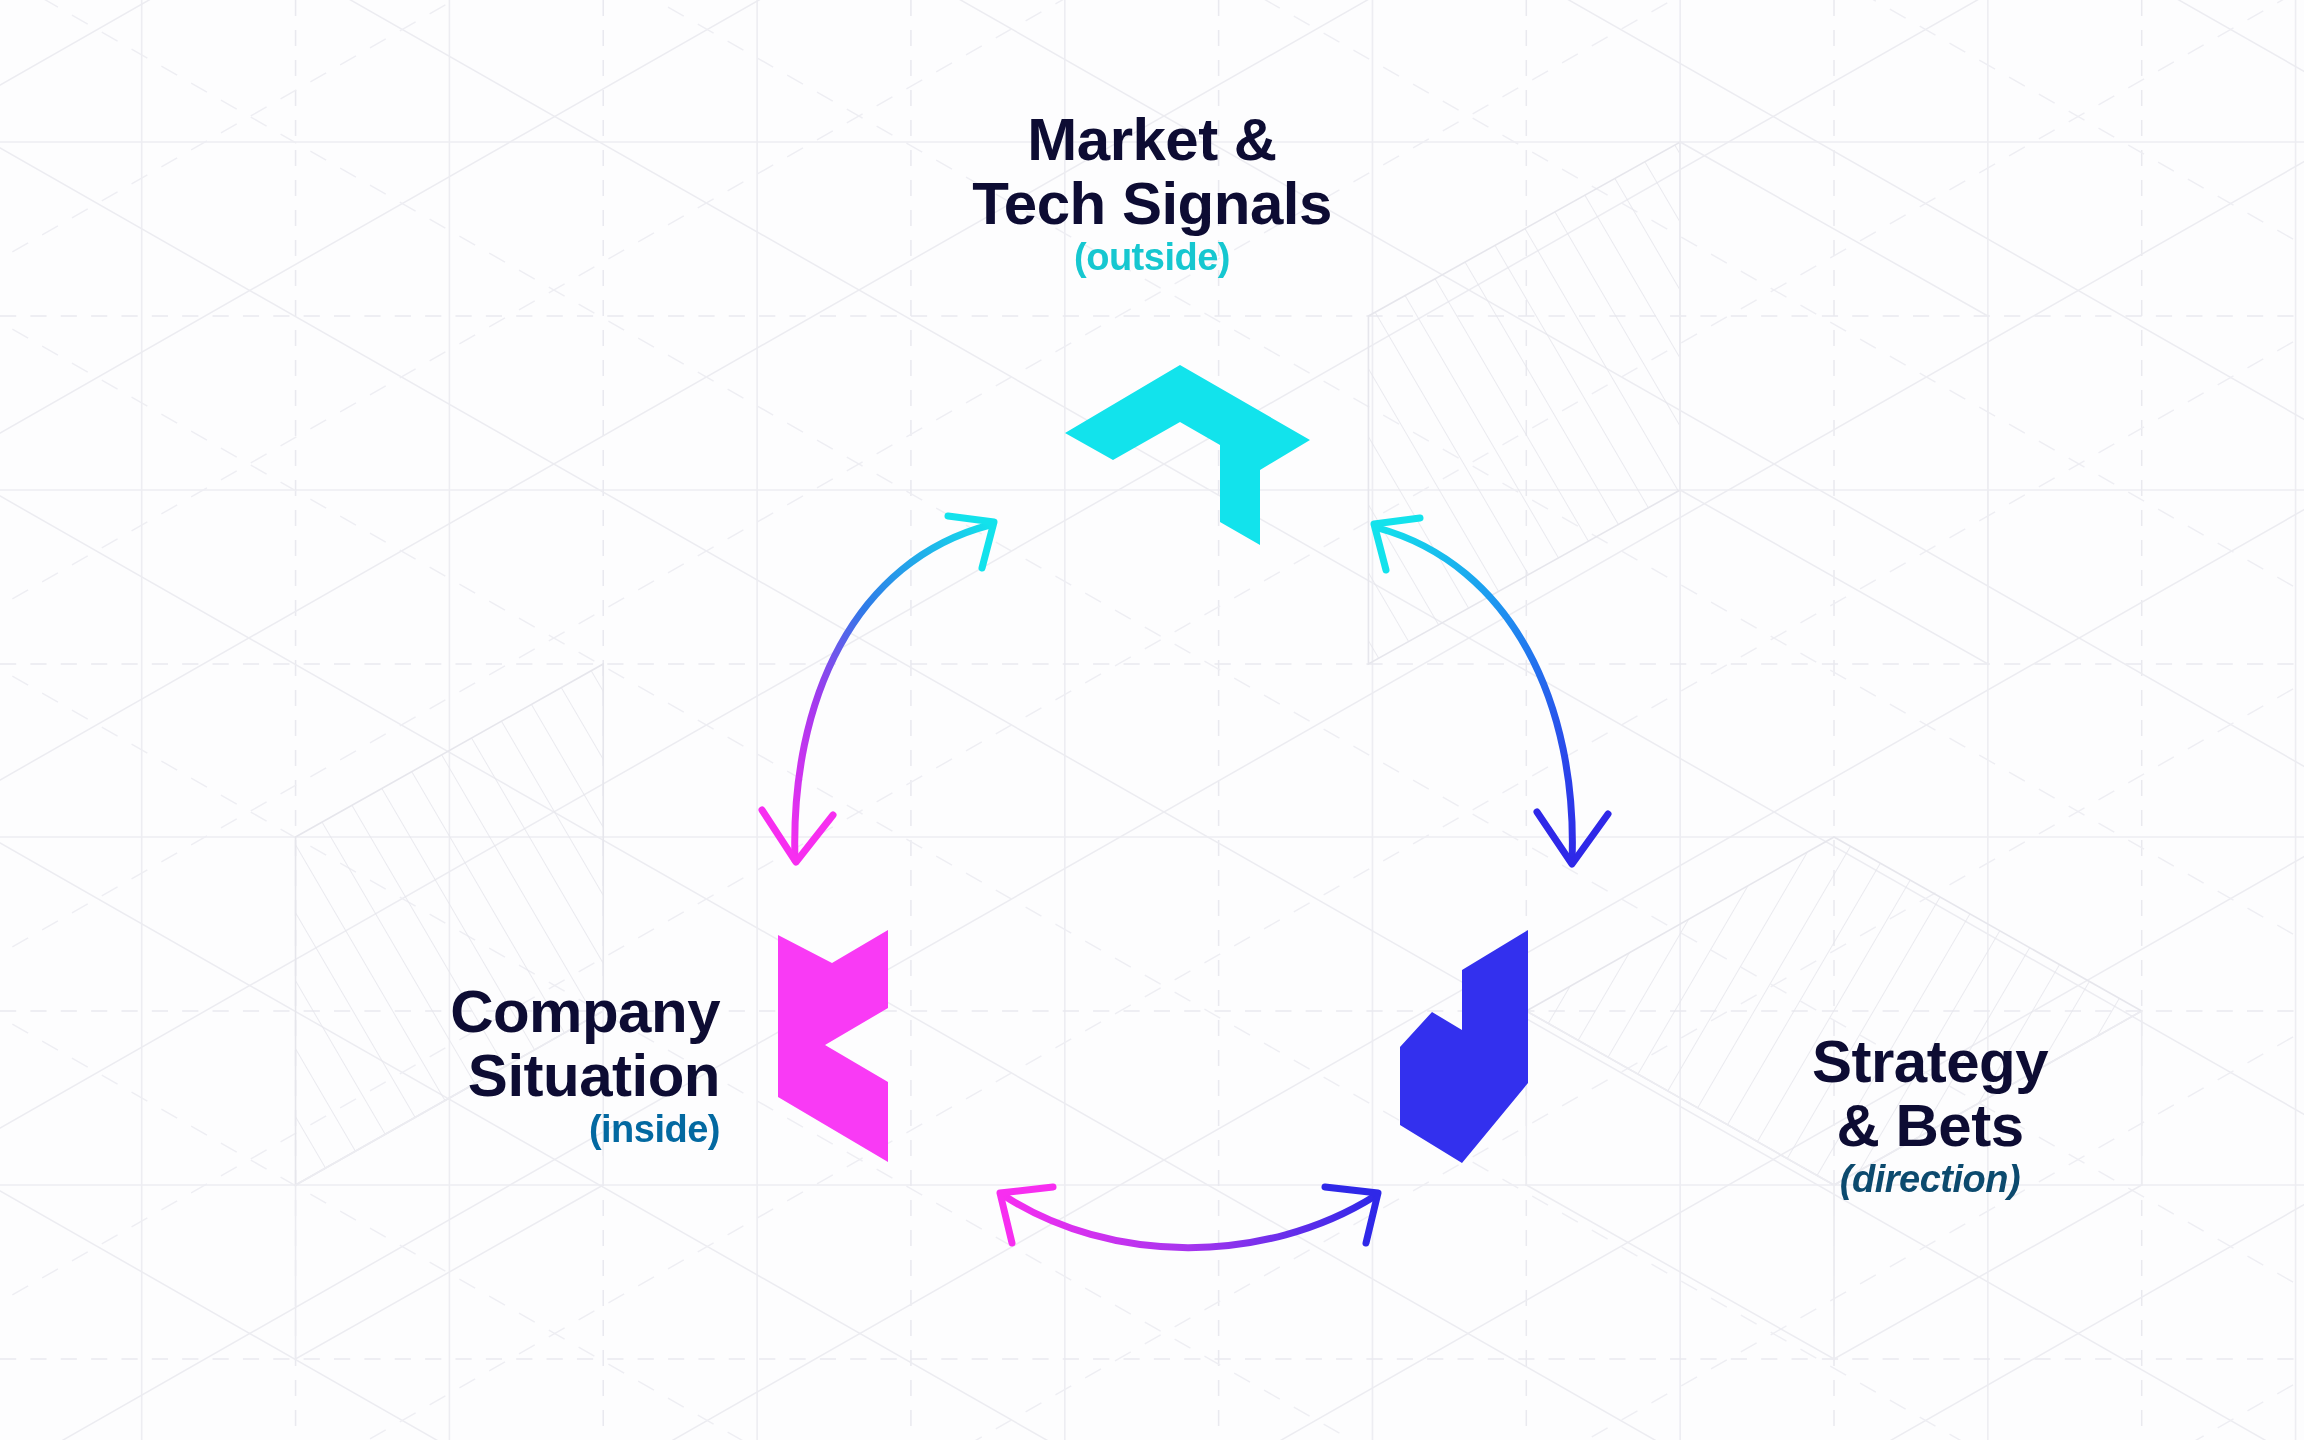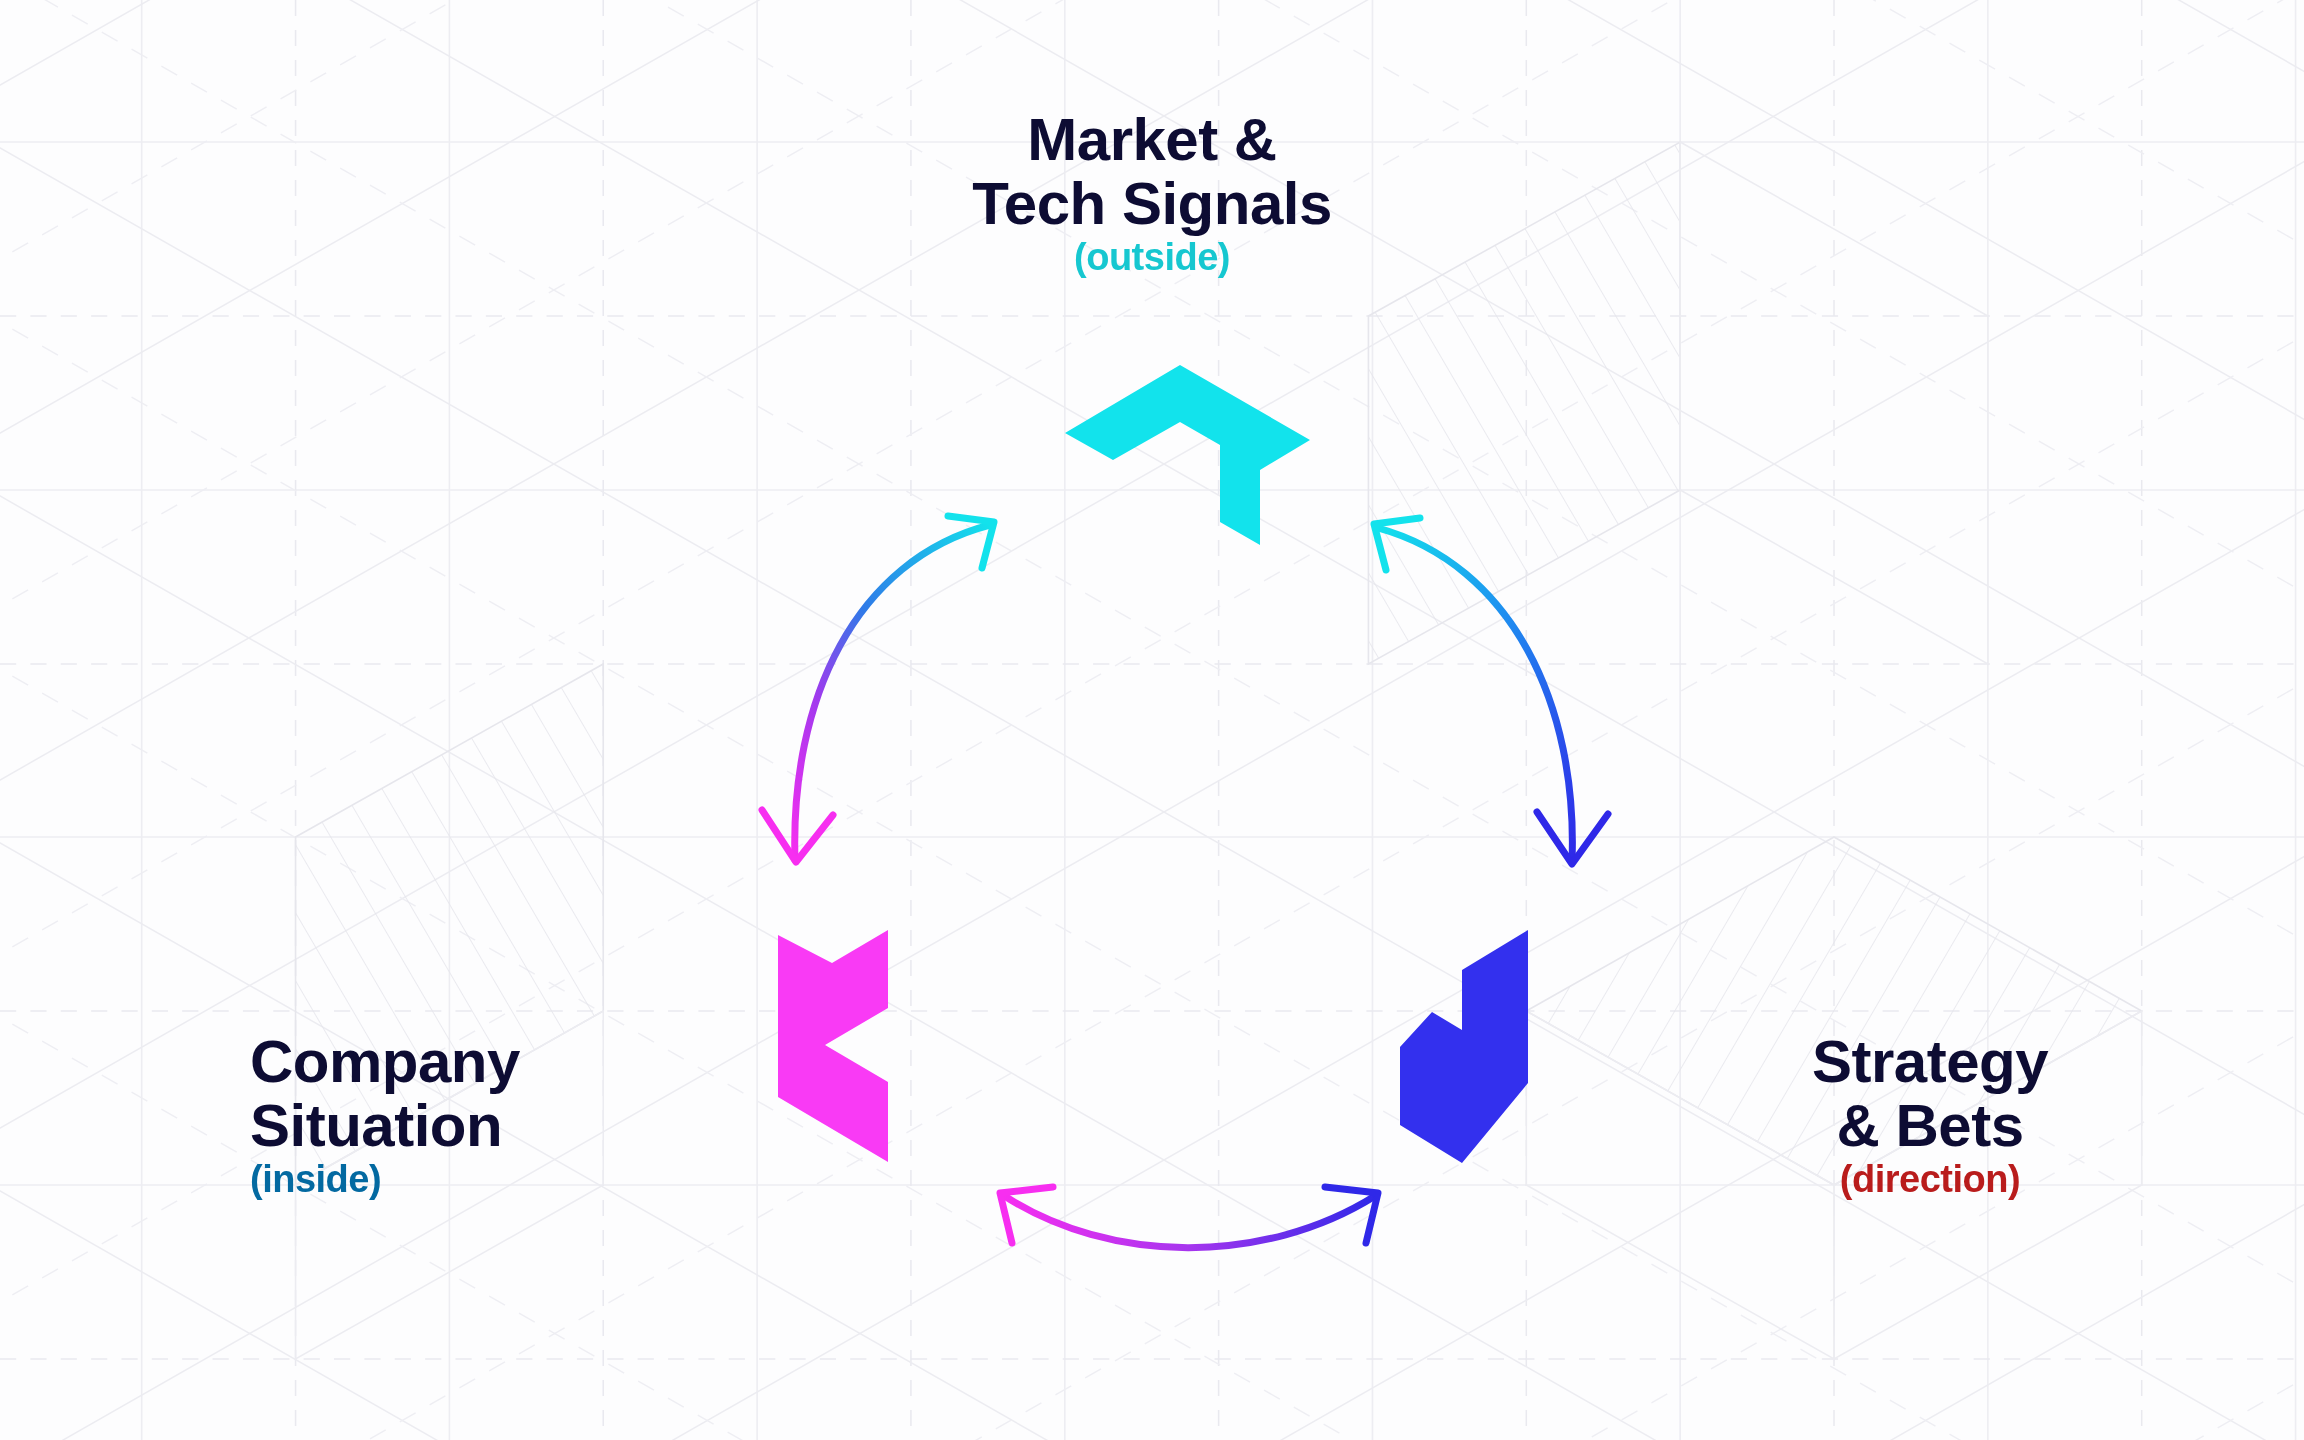--- a/index.html
+++ b/index.html
@@ -46,34 +46,35 @@
     margin: 0 0 0 0;
   }
 
   #label-top {
     top: 108px;
     left: 0;
     width: 2304px;
     text-align: center;
   }
   #label-left {
-    top: 1030px;
+    top: 980px;
     left: 250px;
     width: 470px;
+    text-align: right;
   }
   #label-right {
     top: 1030px;
     left: 1670px;
     width: 520px;
     text-align: center;
   }
 
   .sub-outside   { color: #16c7d0; }
   .sub-inside    { color: #0369a1; }
-  .sub-direction { color: #b91c1c; }
+  .sub-direction { color: #0c4a6e; font-style: italic; }
 
   
   .glyph {
     position: absolute;
   }
   .glyph svg { display: block; overflow: visible; }
 
   #glyph-top   { left: 1045px; top: 355px; }
   #glyph-left  { left: 770px;  top: 925px; }
   #glyph-right { left: 1390px; top: 925px; }

